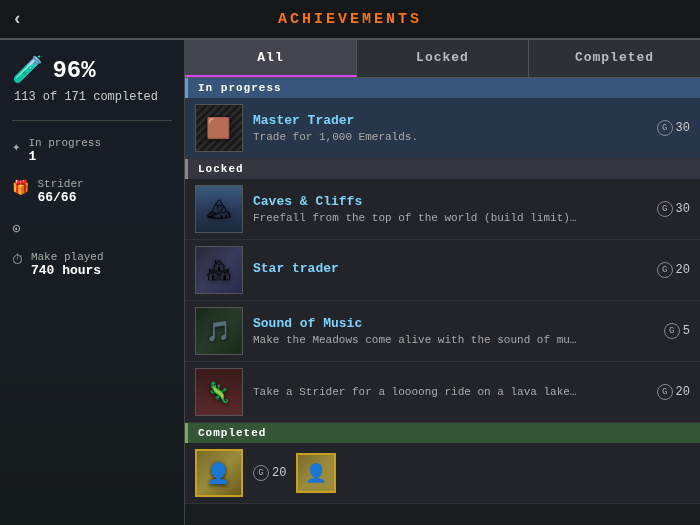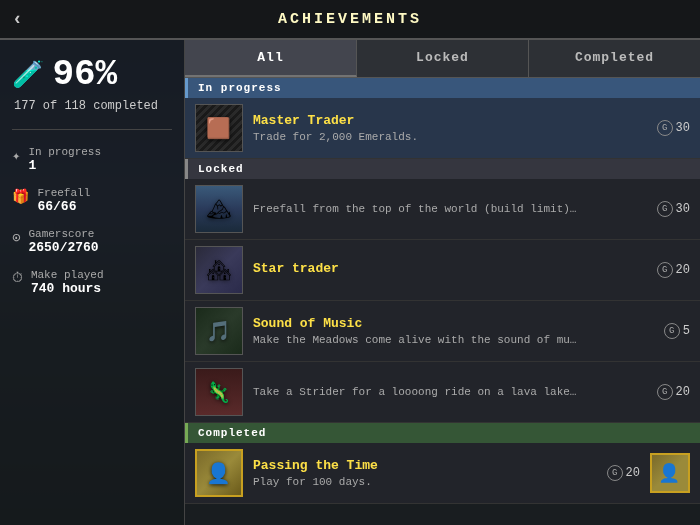--- a/index.html
+++ b/index.html
@@ -39,21 +39,21 @@
     }
     .back-btn {
       position: absolute;
       left: 12px;
       color: #ccc;
       font-size: 18px;
       cursor: pointer;
       font-weight: bold;
     }
     .top-title {
-      color: #fef9c3;
+      color: #f97316;
       font-size: 15px;
       font-weight: bold;
       letter-spacing: 3px;
       text-transform: uppercase;
     }
 
     
     .main-layout {
       position: relative;
       z-index: 10;
@@ -80,21 +80,21 @@
     .progress-top {
       display: flex;
       align-items: center;
       gap: 8px;
     }
     .potion-icon {
       font-size: 26px;
     }
     .percent-text {
       color: #fff;
-      font-size: 36px;
+      font-size: 24px;
       font-weight: bold;
       font-family: 'Courier New', monospace;
     }
     .completed-label {
       color: #ccc;
       font-size: 12px;
       margin-left: 2px;
     }
 
     .sidebar-stat {
@@ -150,21 +150,21 @@
       border-right: 1px solid #555;
       background: rgba(50, 52, 58, 0.8);
       font-family: 'Courier New', monospace;
       font-weight: bold;
       letter-spacing: 1px;
     }
     .tab:last-child { border-right: none; }
     .tab.active {
       background: rgba(70, 72, 80, 0.95);
       color: #fff;
-      border-bottom: 2px solid #737373;
+      border-bottom: 2px solid #d946ef;
     }
 
     
     .achievement-list {
       flex: 1;
       overflow-y: auto;
       padding: 0;
     }
 
     .section-header {
@@ -240,21 +240,21 @@
     .thumb-icon {
       font-size: 20px;
       filter: drop-shadow(0 1px 2px rgba(0,0,0,0.8));
     }
 
     .ach-info {
       flex: 1;
       min-width: 0;
     }
     .ach-name {
-      color: #fde047;
+      color: #7dd3fc;
       font-size: 13px;
       font-weight: bold;
       margin-bottom: 3px;
       font-family: 'Courier New', monospace;
     }
     .ach-desc {
       color: #aaa;
       font-size: 11px;
       white-space: nowrap;
       overflow: hidden;
@@ -310,47 +310,43 @@
 </div>
 
 <div class="main-layout">
 
   <div class="sidebar">
     <div class="progress-section">
       <div class="progress-top">
         <span class="potion-icon">🧪</span>
         <span class="percent-text">96%</span>
       </div>
-      <span class="completed-label">177 of 118 completed</span>
+      <span class="completed-label">113 of 171 completed</span>
     </div>
 
     <hr class="divider-line">
 
     <div class="sidebar-stat">
       <span class="stat-icon">✦</span>
       <div>
         <div class="stat-label">In progress</div>
         <div class="stat-value">1</div>
       </div>
     </div>
 
     <div class="sidebar-stat">
       <span class="stat-icon">🎁</span>
       <div>
-        <div class="stat-label">Freefall</div>
+        <div class="stat-label">Strider</div>
         <div class="stat-value">66/66</div>
       </div>
     </div>
 
     <div class="sidebar-stat">
       <span class="stat-icon">⊙</span>
-      <div>
-        <div class="stat-label">Gamerscore</div>
-        <div class="stat-value">2650/2760</div>
-      </div>
     </div>
 
     <div class="sidebar-stat">
       <span class="stat-icon">⏱</span>
       <div>
         <div class="stat-label">Make played</div>
         <div class="stat-value">740 hours</div>
       </div>
     </div>
   </div>
@@ -366,35 +362,36 @@
     <div class="achievement-list">
 
       <div class="section-header in-progress">In progress</div>
 
       <div class="achievement-item highlighted">
         <div class="ach-thumb thumb-master-trader">
           <span class="thumb-icon">🟫</span>
         </div>
         <div class="ach-info">
           <div class="ach-name">Master Trader</div>
-          <div class="ach-desc">Trade for 2,000 Emeralds.</div>
+          <div class="ach-desc">Trade for 1,000 Emeralds.</div>
         </div>
         <div class="ach-score">
           <div class="score-icon">G</div>
           <span>30</span>
         </div>
       </div>
 
       <div class="section-header locked">Locked</div>
 
       <div class="achievement-item">
         <div class="ach-thumb thumb-caves">
           <span class="thumb-icon">🏔</span>
         </div>
         <div class="ach-info">
+          <div class="ach-name">Caves &amp; Cliffs</div>
           <div class="ach-desc">Freefall from the top of the world (build limit) to the bottom ...</div>
         </div>
         <div class="ach-score">
           <div class="score-icon">G</div>
           <span>30</span>
         </div>
       </div>
 
       <div class="achievement-item">
         <div class="ach-thumb thumb-star-trader">
@@ -435,24 +432,20 @@
           <span>20</span>
         </div>
       </div>
 
       <div class="section-header completed">Completed</div>
 
       <div class="achievement-item">
         <div class="ach-thumb thumb-passing">
           <span class="thumb-icon">👤</span>
         </div>
-        <div class="ach-info">
-          <div class="ach-name">Passing the Time</div>
-          <div class="ach-desc">Play for 100 days.</div>
-        </div>
         <div class="ach-score">
           <div class="score-icon">G</div>
           <span>20</span>
         </div>
         <div class="ach-right-thumb">
           <span>👤</span>
         </div>
       </div>
 
     </div>

